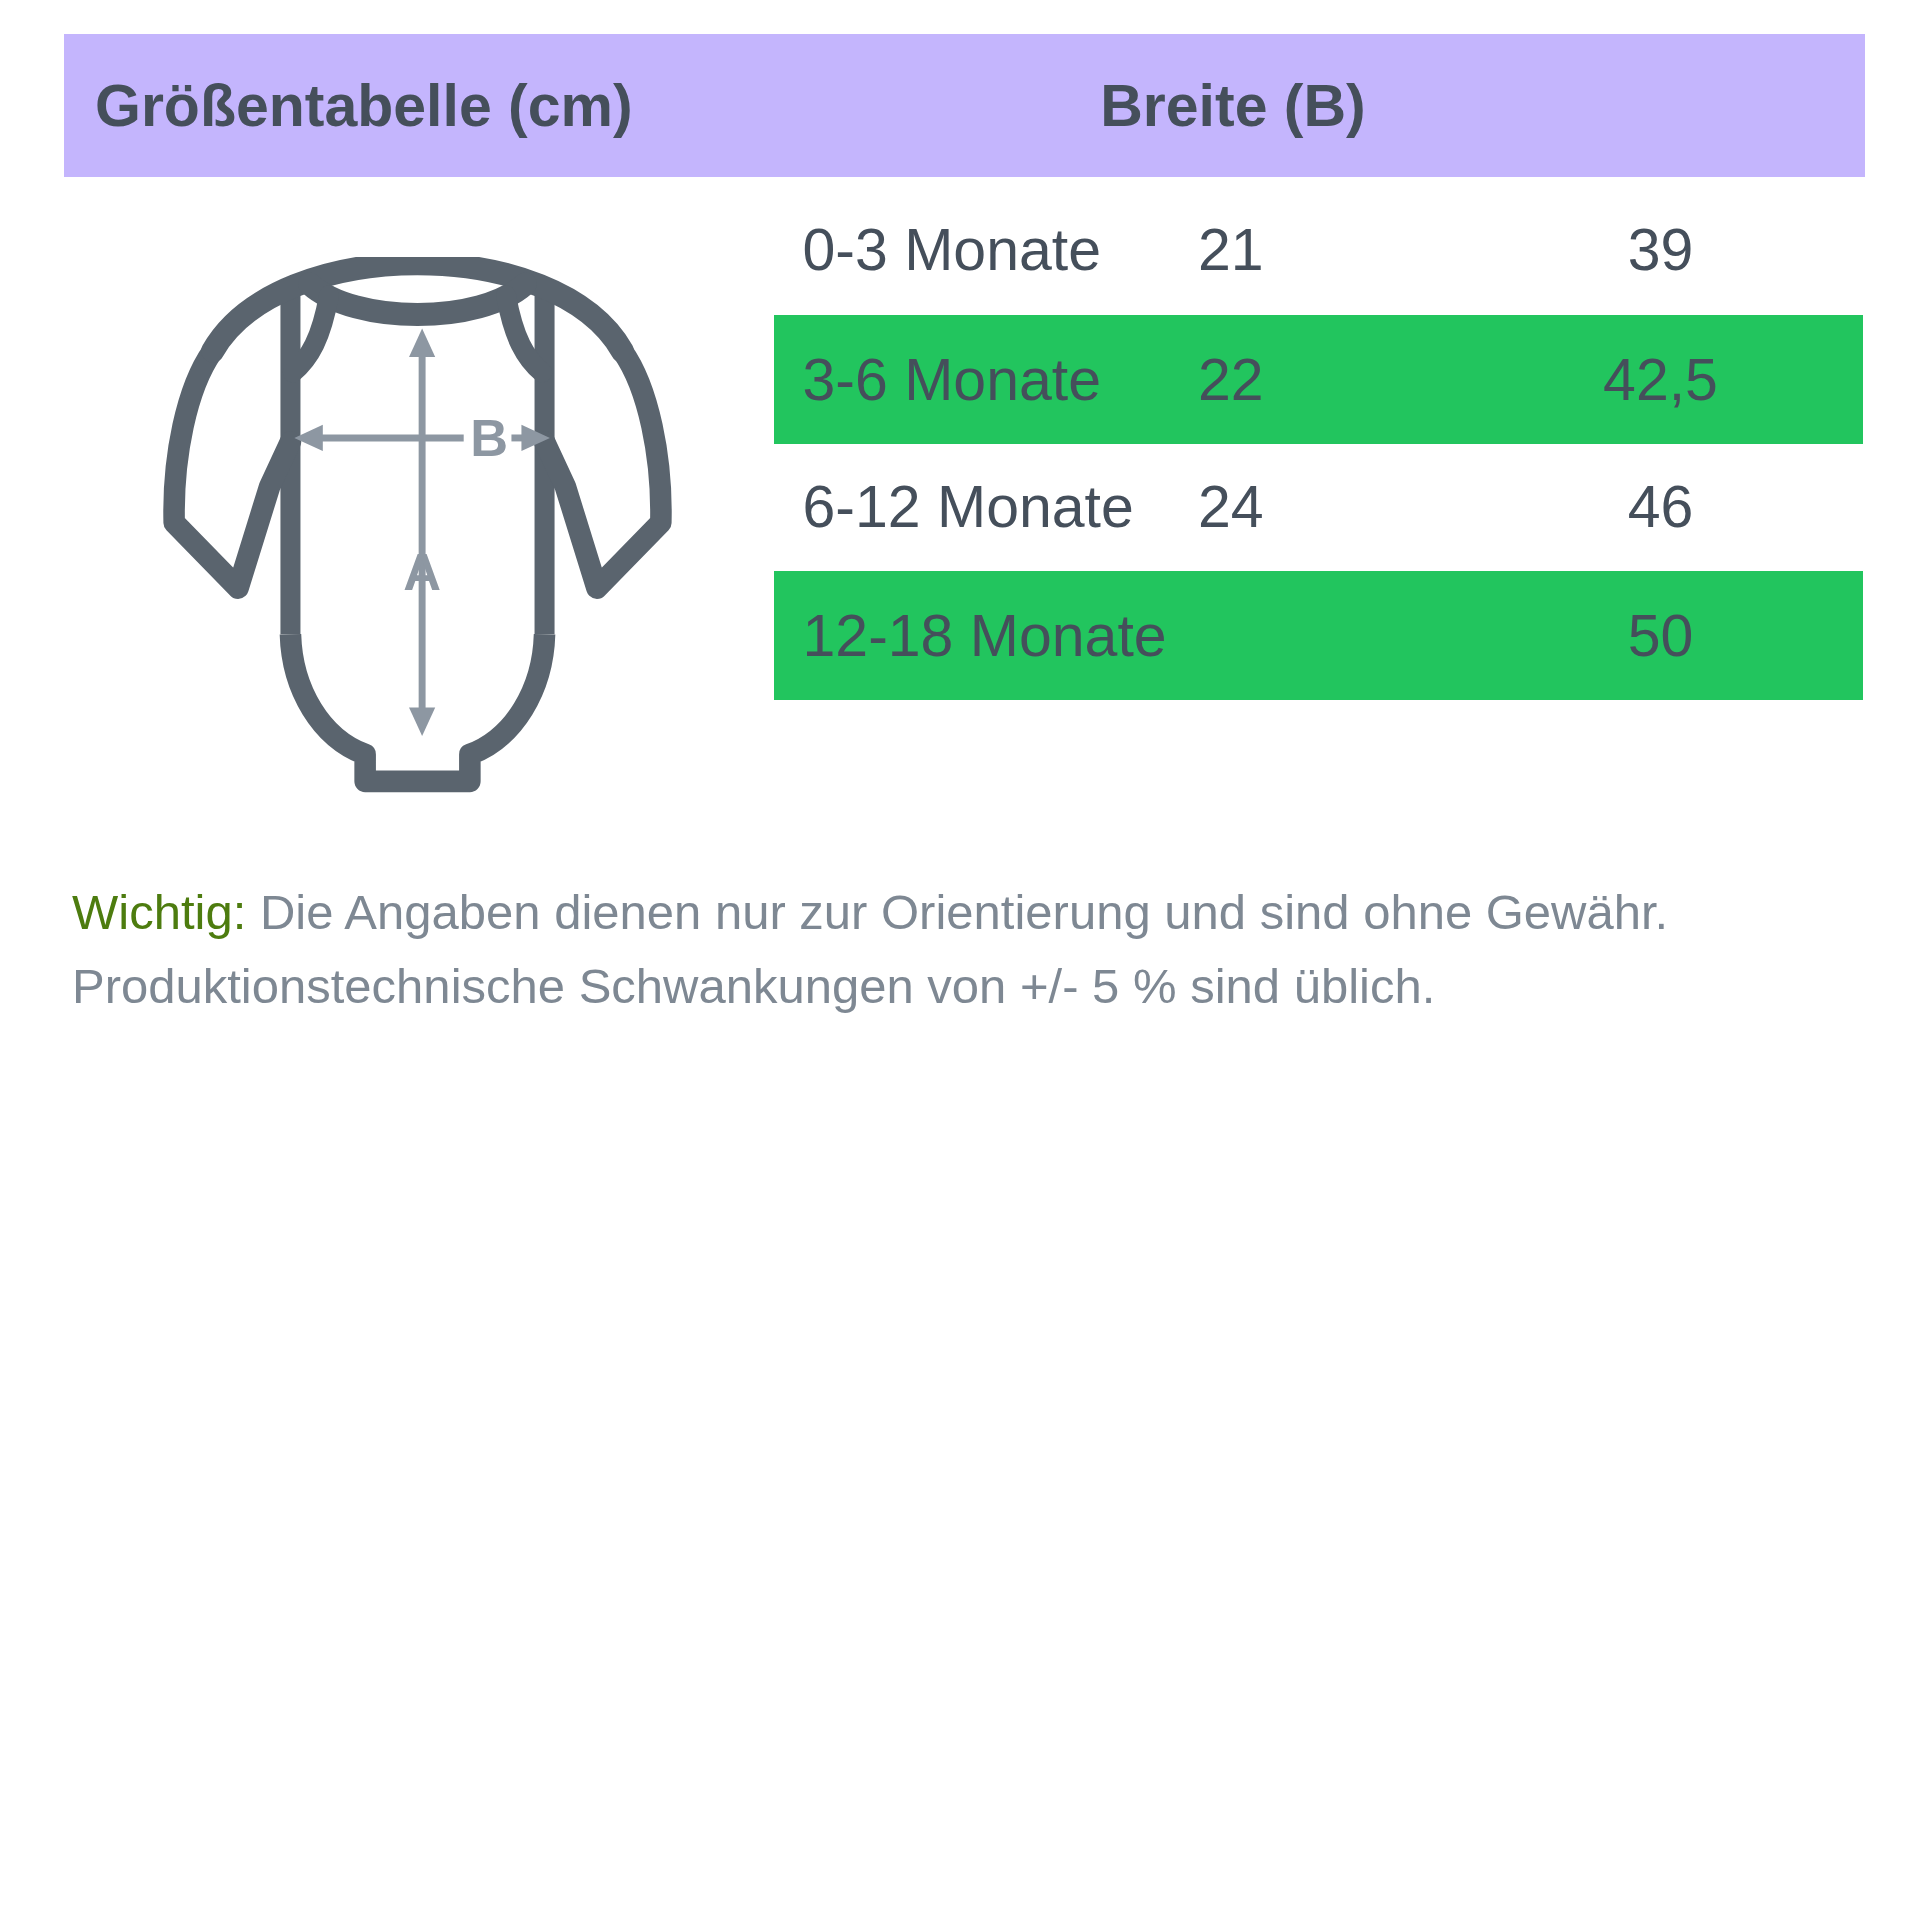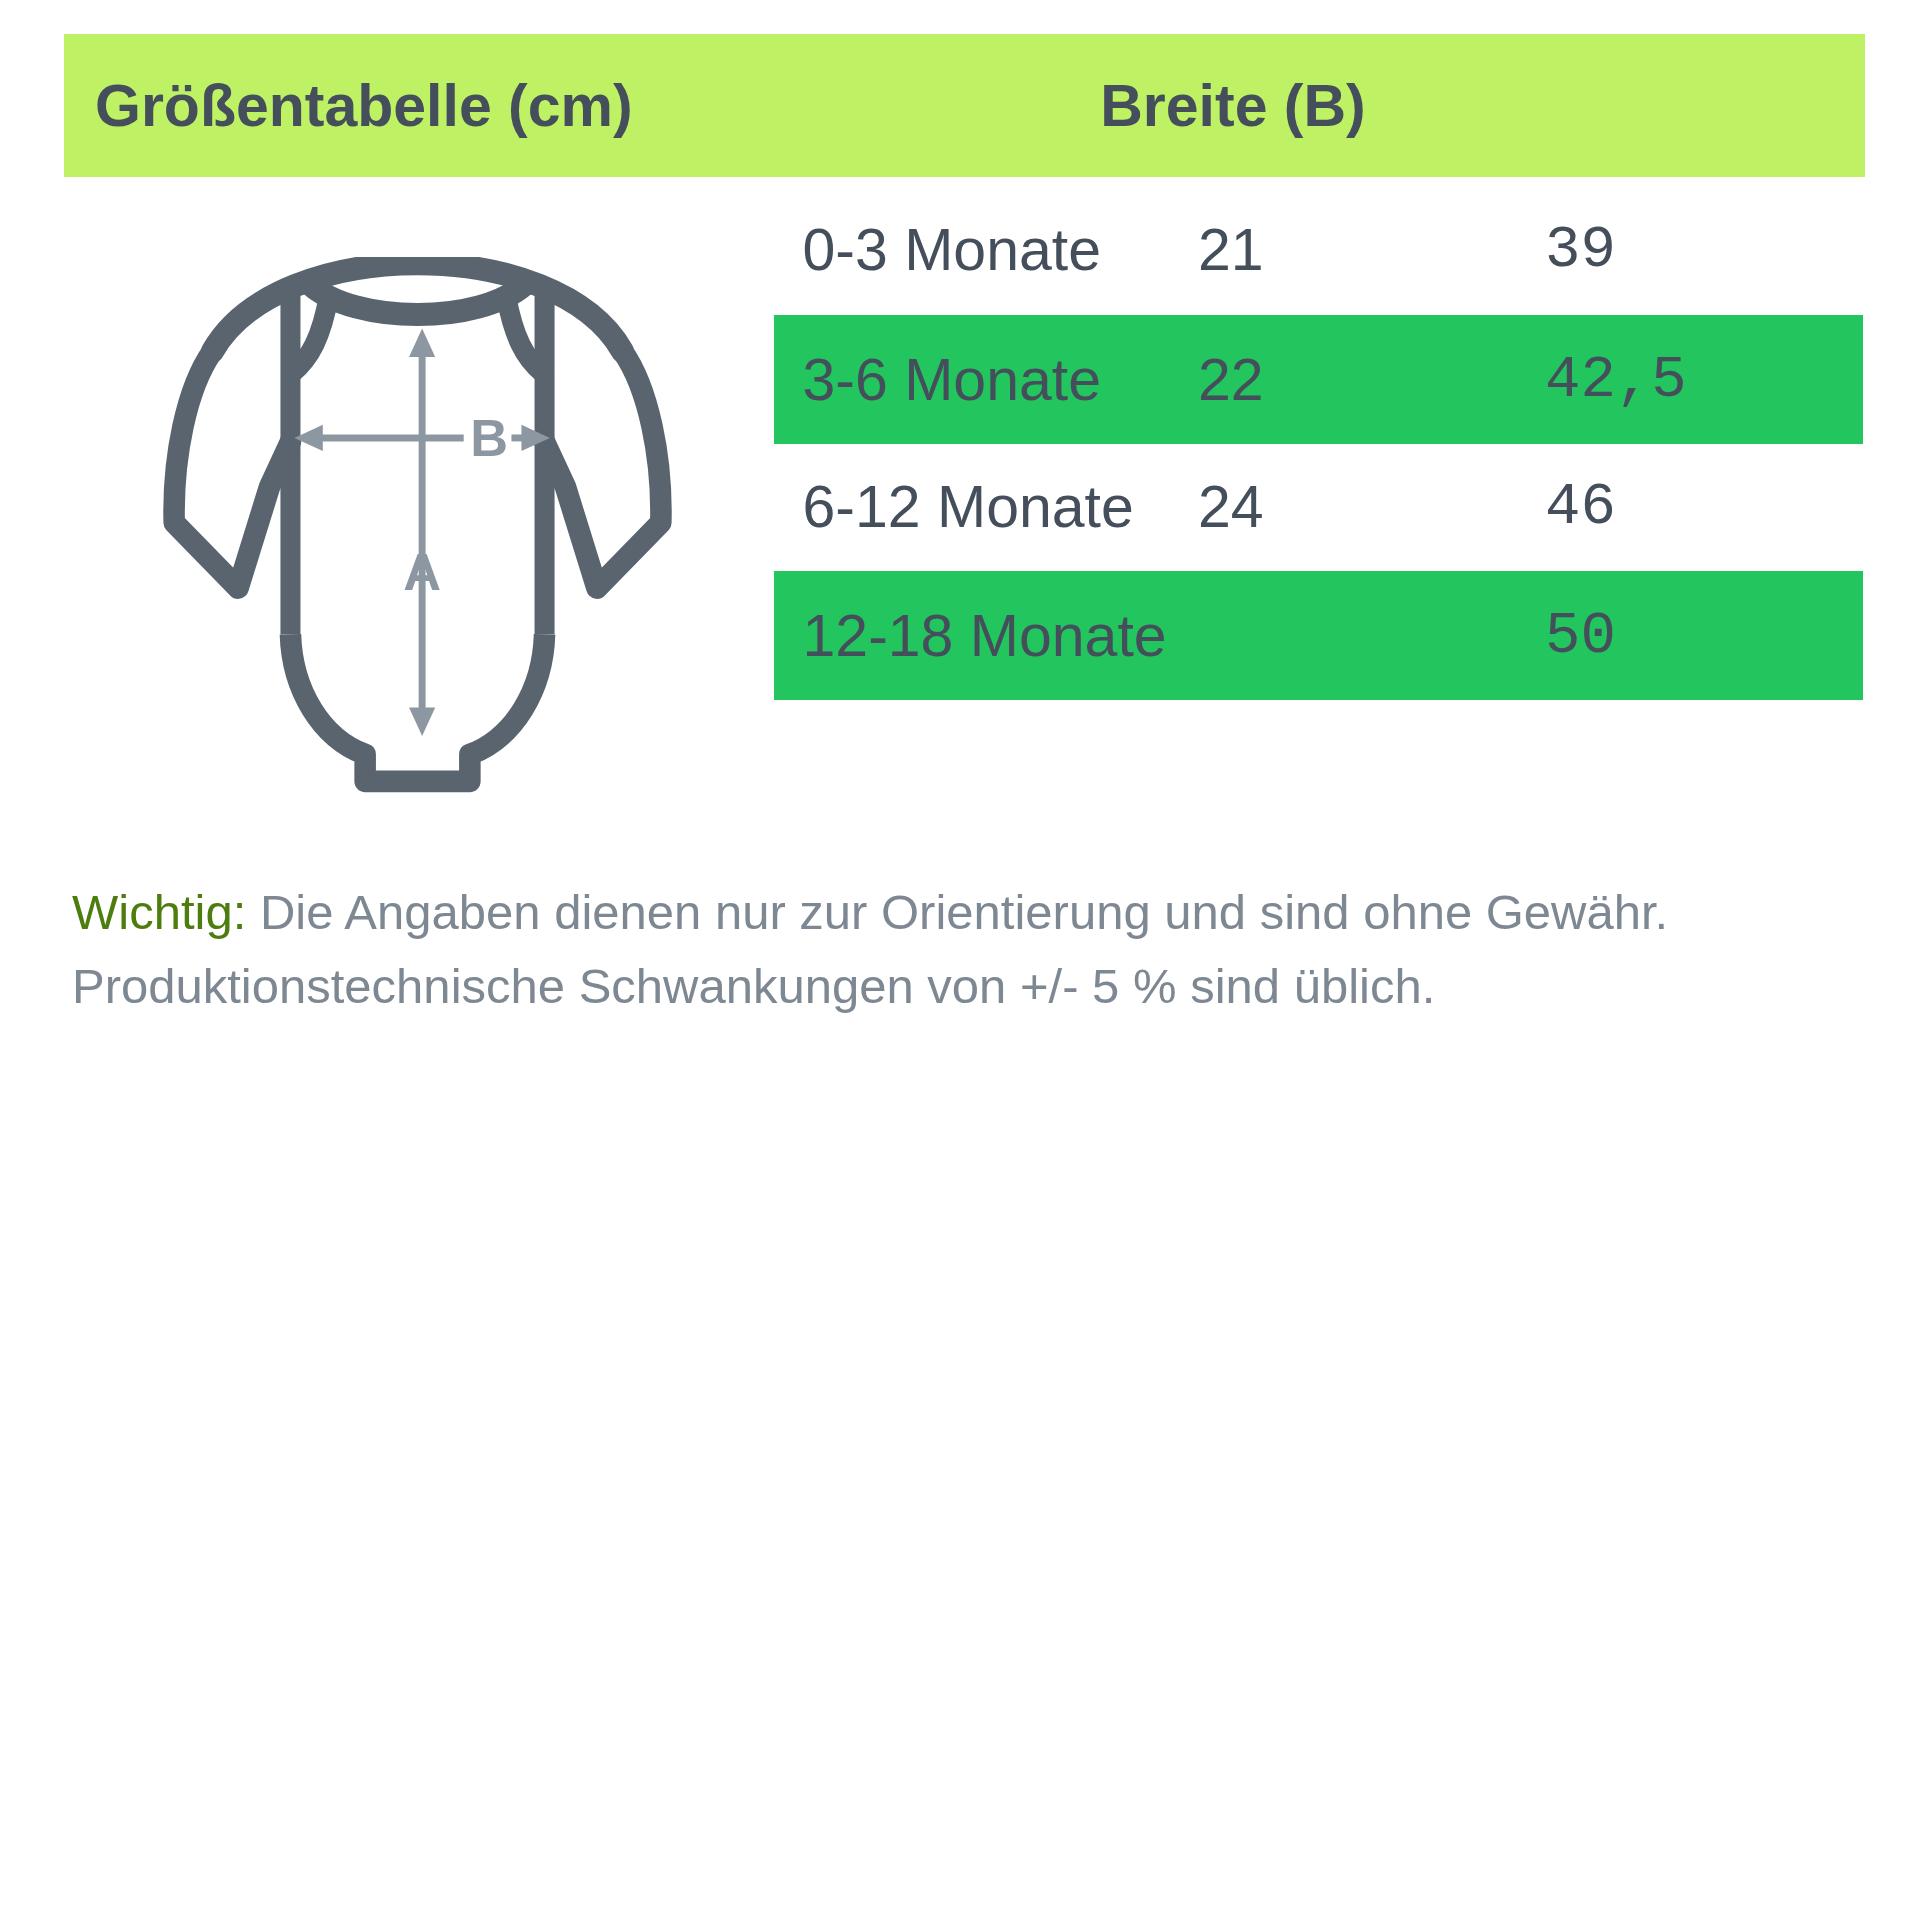--- a/index.html
+++ b/index.html
@@ -6,21 +6,21 @@
   .canvas{
     position:relative;
     width:1926px;height:1926px;
     background:#ffffff;
     font-family:"Liberation Sans", sans-serif;
     overflow:hidden;
   }
   
   .header-band{
     position:absolute;left:64px;top:34px;width:1801px;height:143px;
-    background:#bef264;
+    background:#c4b5fd;
   }
   .chart-title{
     position:absolute;left:31px;top:50%;transform:translateY(-50%);
     font-size:59px;font-weight:bold;color:#454f5b;white-space:nowrap;
   }
   .col-header{
     position:absolute;top:50%;transform:translateY(-50%);
     width:432px;text-align:center;
     font-size:59px;font-weight:bold;color:#454f5b;white-space:nowrap;
   }
@@ -30,21 +30,21 @@
   .size-row{
     position:absolute;left:774px;width:1089px;height:129px;margin-top:8px;
   }
   .size-row.striped{background:#22c55e;}
   .size-row .cell{
     position:absolute;top:50%;transform:translateY(-50%);
     font-size:59px;color:#454f5b;white-space:nowrap;
   }
   .size-row .size-label{left:28.5px;}
   .size-row .width-value{left:424px;width:231px;text-align:left;}
-  .size-row .height-value{left:771px;width:231px;font-family:Liberation Mono, monospace;}
+  .size-row .height-value{left:771px;width:231px;text-align:center;}
   
   .diagram{
     position:absolute;left:163px;top:257px;width:509px;height:539px;
   }
   .dim-label{
     font-family:"Liberation Sans", sans-serif;
     font-size:68px;font-weight:600;fill:#8d97a2;
   }
   
   .note{

